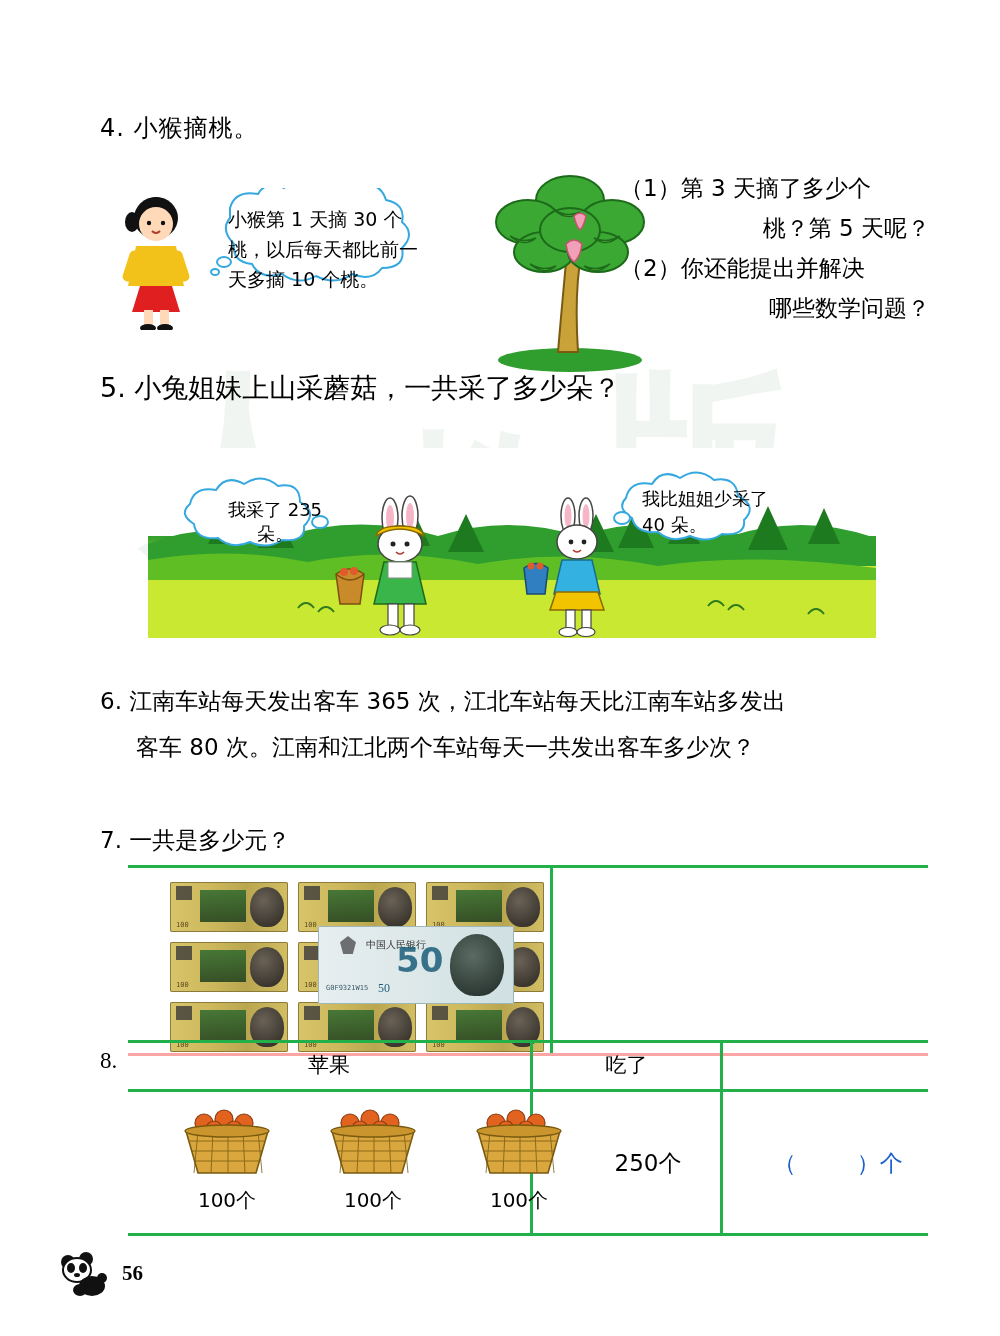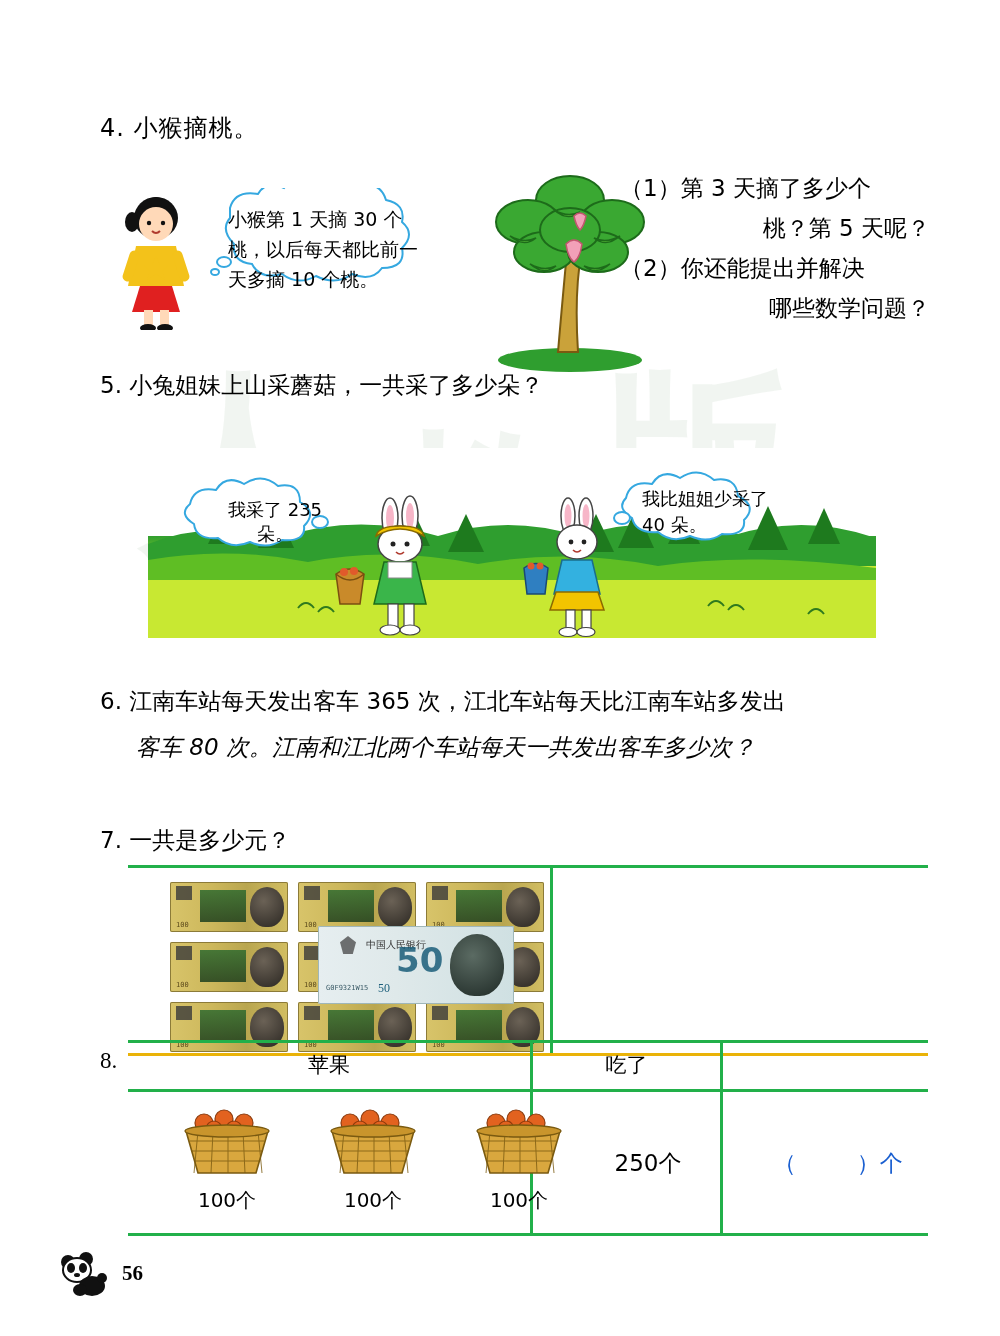--- a/index.html
+++ b/index.html
@@ -92,21 +92,21 @@
   }
   .q4list .row2 { text-indent: 34px; text-align: right; }
 
   
   #item5 {
     position: absolute;
     left: 100px;
     top: 370px;
     width: 820px;
   }
-  #item5 .head { font-size: 23px; }
+  #item5 .head { font-size: 27px; }
   .scene5 {
     position: absolute;
     left: 48px;
     top: 78px;
     width: 728px;
     height: 190px;
     background: linear-gradient(#ffffff 0%, #ffffff 45%, #2f9e2f 46%, #7ec62a 58%, #c8e832 100%);
     overflow: hidden;
   }
   .bubble5a, .bubble5b {
@@ -117,39 +117,39 @@
 
   
   #item6 {
     position: absolute;
     left: 100px;
     top: 678px;
     width: 830px;
     font-size: 23px;
     line-height: 46px;
   }
-  #item6 .l2 { padding-left: 36px; font-style: italic; }
+  #item6 .l2 { padding-left: 36px; }
 
   
   #item7 {
     position: absolute;
     left: 100px;
     top: 785px;
     width: 830px;
     margin-top: 40px;
   }
   #item7 .head { font-size: 23px; }
   .table7 {
     position: absolute;
     left: 28px;
     top: 40px;
     width: 800px;
     height: 185px;
     border-top: 3px solid #22b04a;
-    border-bottom: 3px solid #eab308;
+    border-bottom: 3px solid #fca5a5;
   }
   .table7 .divider {
     position: absolute;
     left: 422px;
     top: 0;
     width: 3px;
     height: 100%;
     background: #22b04a;
   }
   .notes-grid {

